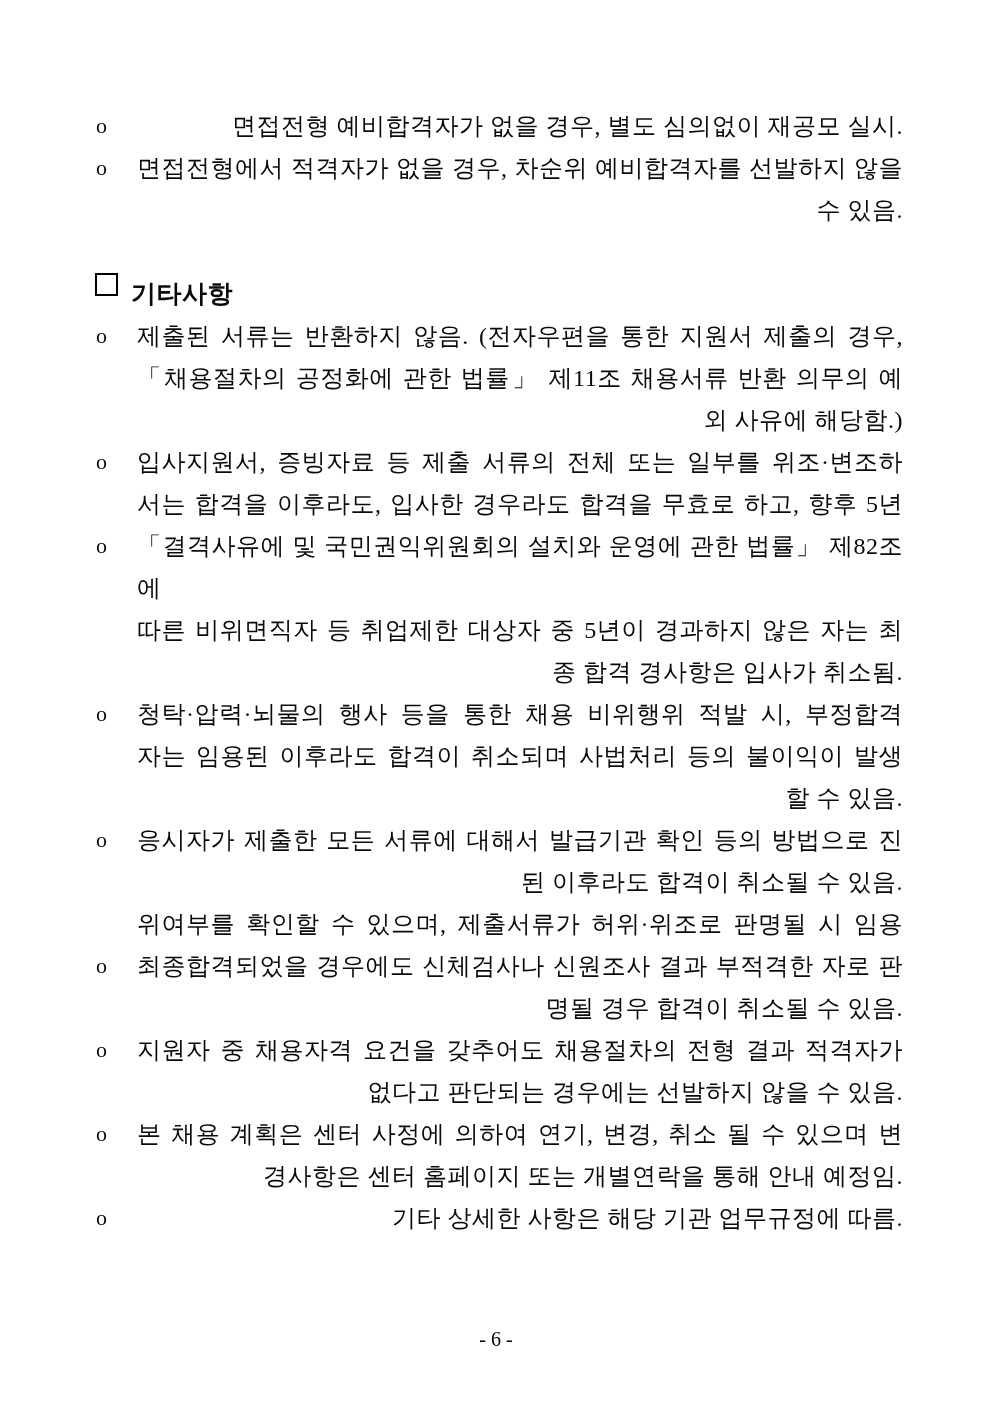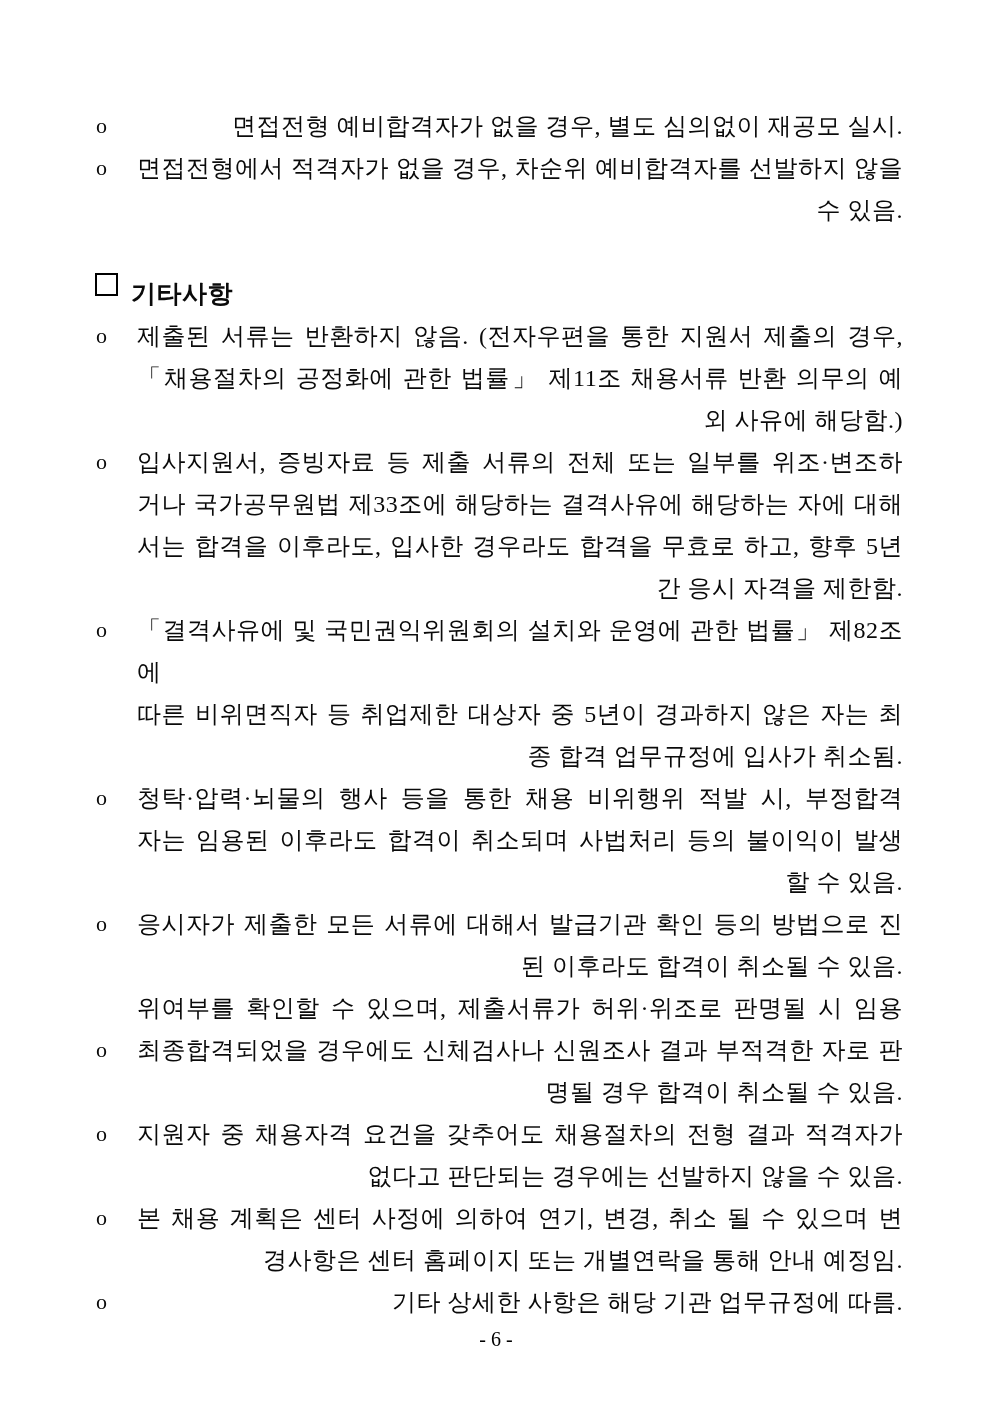--- a/index.html
+++ b/index.html
@@ -90,29 +90,27 @@
     <div id="section-list">
         <div class="bullet-item">
           <span class="bullet-marker">o</span>
           <div class="text-line j">제출된 서류는 반환하지 않음. (전자우편을 통한 지원서 제출의 경우,</div>
           <div class="text-line j">「채용절차의 공정화에 관한 법률」 제11조 채용서류 반환 의무의 예</div>
           <div class="text-line">외 사유에 해당함.)</div>
         </div>
         <div class="bullet-item">
           <span class="bullet-marker">o</span>
           <div class="text-line j">입사지원서, 증빙자료 등 제출 서류의 전체 또는 일부를 위조·변조하</div>
-          <div class="text-line j">거나 국가공무원법 제33조에 해당하는 결격사유에 해당하는 자에 대해</div>
           <div class="text-line j">서는 합격을 이후라도, 입사한 경우라도 합격을 무효로 하고, 향후 5년</div>
-          <div class="text-line">간 응시 자격을 제한함.</div>
         </div>
         <div class="bullet-item">
           <span class="bullet-marker">o</span>
           <div class="text-line j">「결격사유에 및 국민권익위원회의 설치와 운영에 관한 법률」 제82조에</div>
           <div class="text-line j">따른 비위면직자 등 취업제한 대상자 중 5년이 경과하지 않은 자는 최</div>
-          <div class="text-line">종 합격 업무규정에 입사가 취소됨.</div>
+          <div class="text-line">종 합격 경사항은 입사가 취소됨.</div>
         </div>
         <div class="bullet-item">
           <span class="bullet-marker">o</span>
           <div class="text-line j">청탁·압력·뇌물의 행사 등을 통한 채용 비위행위 적발 시, 부정합격</div>
           <div class="text-line j">자는 임용된 이후라도 합격이 취소되며 사법처리 등의 불이익이 발생</div>
           <div class="text-line">할 수 있음.</div>
         </div>
         <div class="bullet-item">
           <span class="bullet-marker">o</span>
           <div class="text-line j">응시자가 제출한 모든 서류에 대해서 발급기관 확인 등의 방법으로 진</div>

